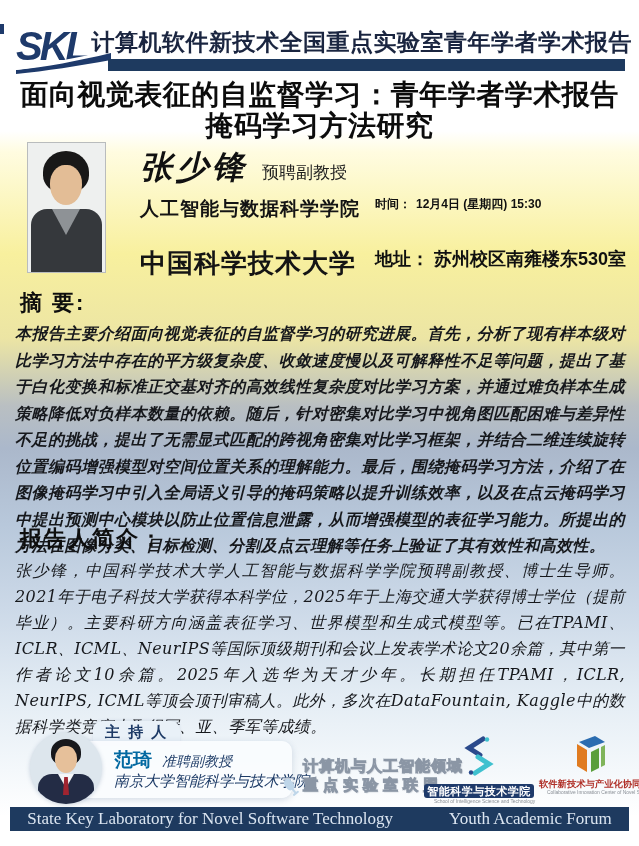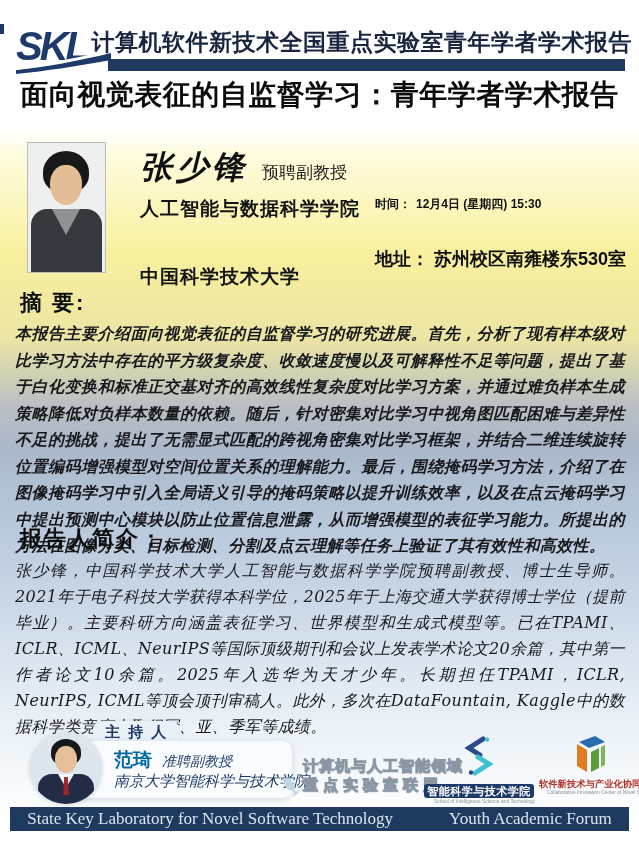--- a/index.html
+++ b/index.html
@@ -30,21 +30,21 @@
     border-radius:46% 46% 50% 50%;}
   .p-body{position:absolute;left:3px;top:66px;width:71px;height:65px;background:#35383c;
     border-radius:16px 16px 0 0;}
   .p-shirt{position:absolute;left:24px;top:66px;width:28px;height:26px;background:#8e9296;
     clip-path:polygon(0 0,100% 0,50% 100%);}
   .speaker-name-row{left:140px;top:146px;display:flex;align-items:baseline;gap:14px;white-space:nowrap;}
   .speaker-name{font-family:"DejaVu Serif",serif;font-style:italic;font-weight:bold;
     font-size:32px;color:#111;letter-spacing:4px;}
   .speaker-title{font-size:17px;color:#1d1d1d;}
   .dept{left:140px;top:196px;font-size:19px;font-weight:bold;color:#141414;letter-spacing:1px;white-space:nowrap;}
-  .univ{left:140px;top:246px;font-size:19px;font-weight:bold;color:#141414;letter-spacing:1px;white-space:nowrap;margin-top:18px;}
+  .univ{left:140px;top:246px;font-size:26px;font-weight:bold;color:#141414;letter-spacing:1px;white-space:nowrap;}
   .time-line{left:375px;top:196px;font-size:12px;font-weight:bold;color:#101010;white-space:nowrap;}
   .addr-line{left:375px;top:247px;font-size:18px;font-weight:bold;color:#101010;white-space:nowrap;}
   .val-gap{margin-left:5px;}
   
   .sec-heading{font-size:22px;font-weight:bold;color:#0e0e0e;letter-spacing:2px;white-space:nowrap;}
   .abstract-heading{left:20px;top:288px;}
   .body-text{font-family:"DejaVu Serif",serif;font-style:italic;color:#16181c;
     font-size:16px;text-align:justify;letter-spacing:0.4px;}
   .abstract-body{left:15px;top:321px;width:610px;line-height:26.5px;font-weight:bold;}
   .bio-heading{left:20px;top:524px;}
@@ -108,20 +108,21 @@
   </svg>
 
   <div class="abs header-row">
     <span>计算机软件新技术全国重点实验室</span>
     <span>青年学者学术报告</span>
   </div>
   <div class="abs header-bar"></div>
 
   <div class="abs title">
     <div>面向视觉表征的自监督学习：青年学者学术报告</div>
+    <div>掩码学习方法研究</div>
   </div>
 
   <div class="abs photo">
     <div class="p-hair"></div>
     <div class="p-body"></div>
     <div class="p-shirt"></div>
     <div class="p-face"></div>
   </div>
 
   <div class="abs dept">人工智能与数据科学学院</div>

